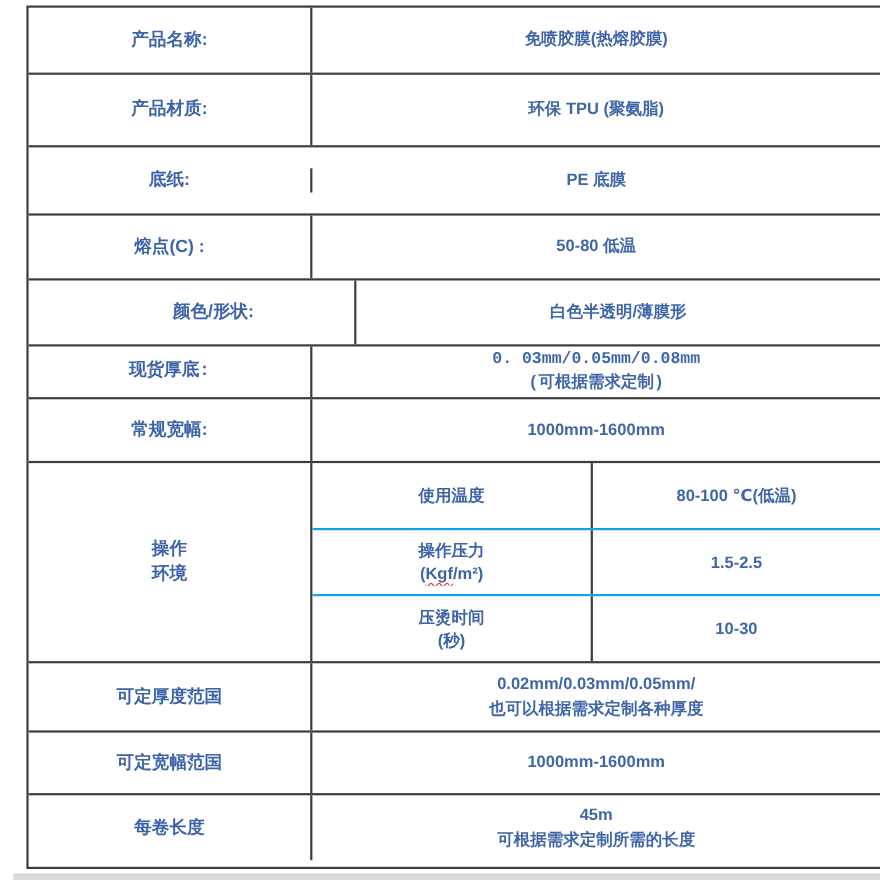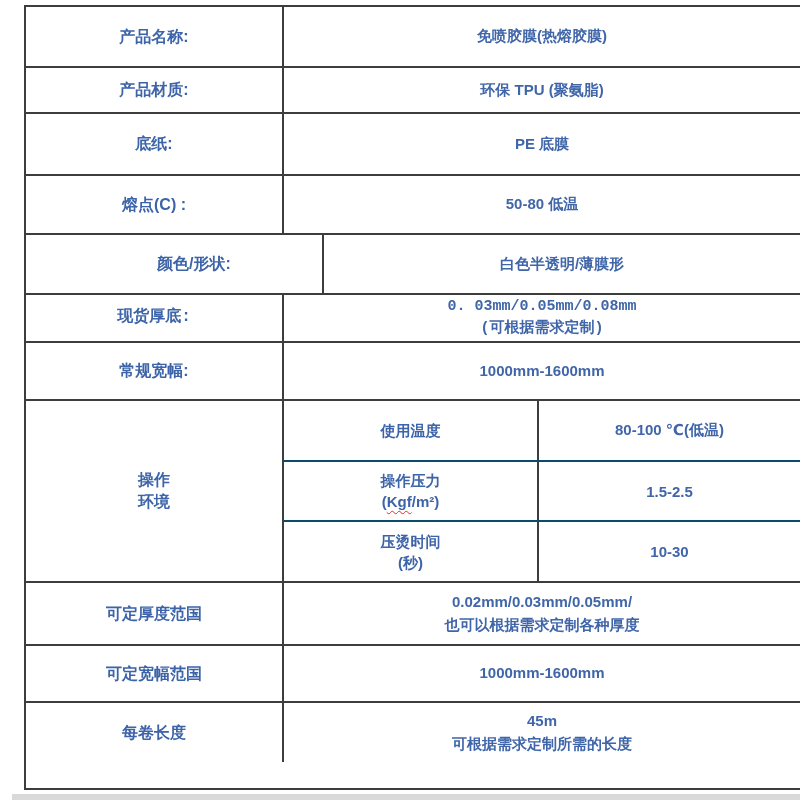--- a/index.html
+++ b/index.html
@@ -13,22 +13,22 @@
     border: 2px solid #3d3d3d;
     display: flex;
     flex-direction: column;
     background: #ffffff;
   }
 
   .row { display: flex; width: 100%; }
   .row + .row { border-top: 2px solid #3d3d3d; }
 
   .r1 { height: 59px; }
-  .r2 { height: 46px; }
-  .r3 { height: 62px; }
+  .r2 { height: 66px; }
+  .r3 { height: 62px; align-items: center; }
   .r4 { height: 59px; }
   .r5 { height: 60px; padding-left: 40px; }
   .r6 { height: 48px; font-family: Liberation Mono, monospace; }
   .r7 { height: 58px; }
   .r8 { height: 182px; }
   .r9 { height: 63px; }
   .r10 { height: 57px; }
   .r11 { height: 61px; }
 
   .label-cell {
@@ -59,21 +59,21 @@
     line-height: 1.5;
   }
 
   
   .op-sub {
     flex: 1;
     display: flex;
     flex-direction: column;
   }
   .op-row { flex: 1; display: flex; }
-  .op-row + .op-row { border-top: 2px solid #0c4a6e; }
+  .op-row + .op-row { border-top: 2px solid #0ea5e9; }
   .op-label {
     flex: 0 0 255px;
     width: 255px;
     border-right: 2px solid #3d3d3d;
     display: flex;
     flex-direction: column;
     align-items: center;
     justify-content: center;
     text-align: center;
     color: #3d64a8;

